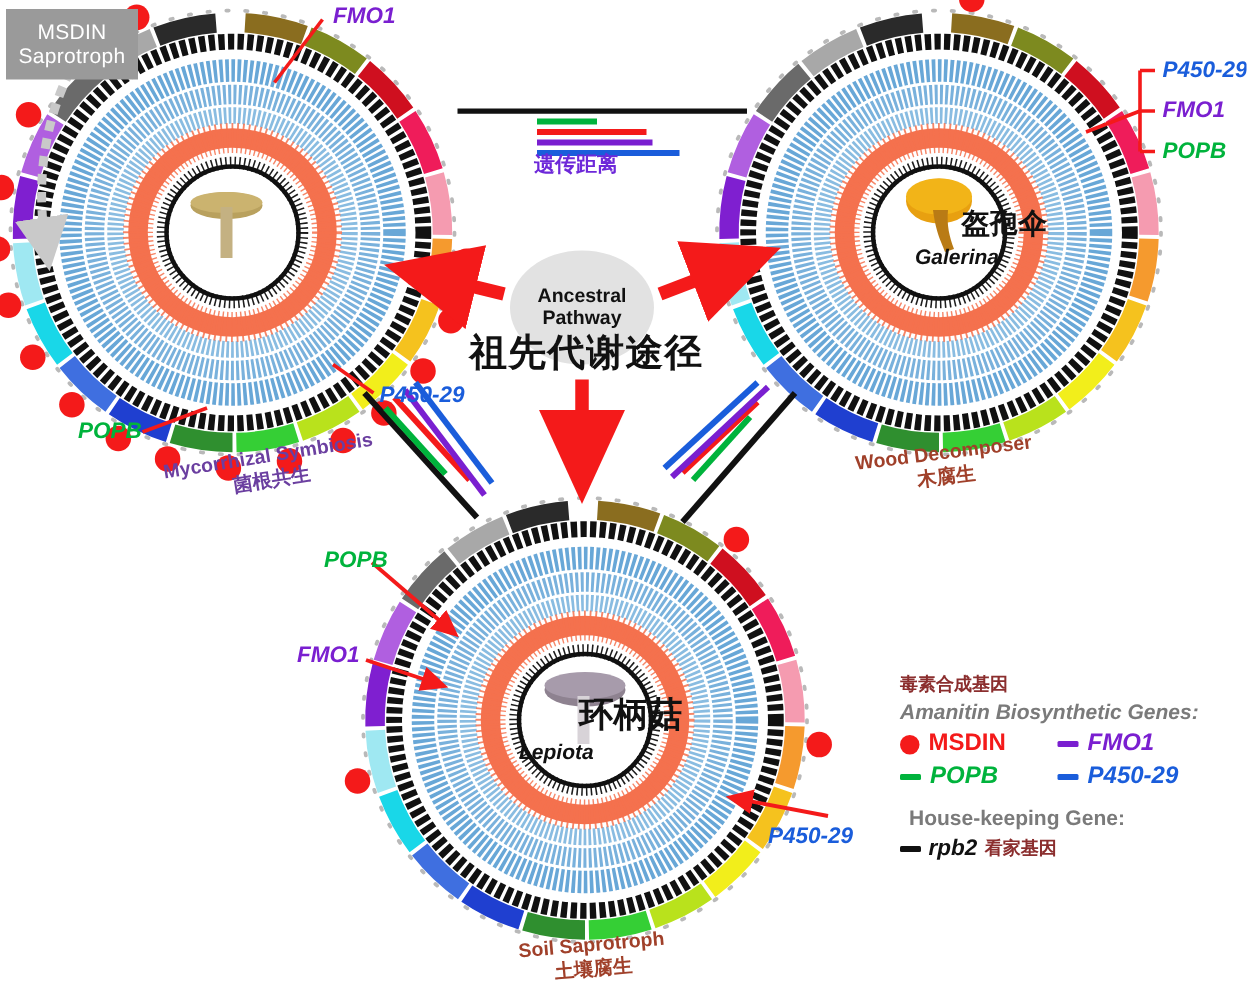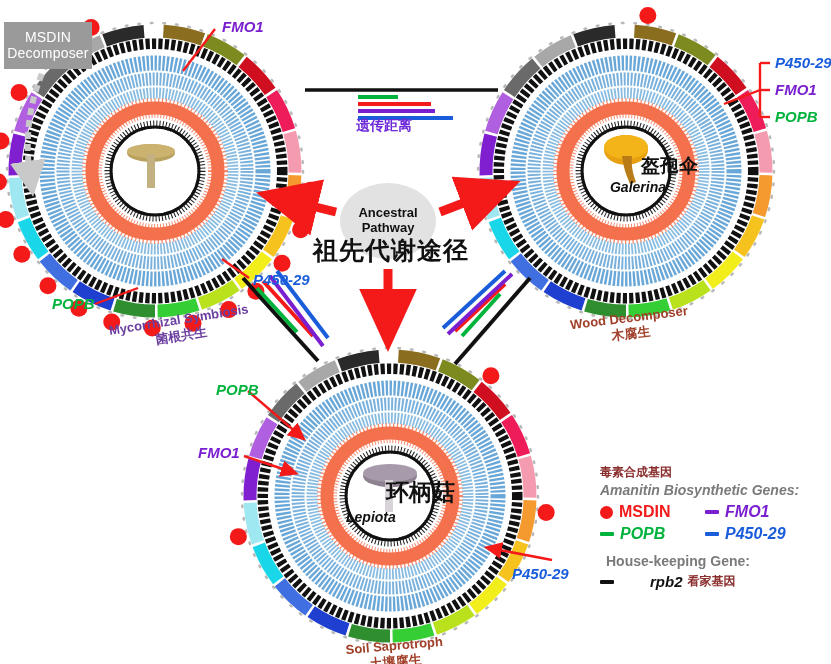--- a/index.html
+++ b/index.html
@@ -3,21 +3,21 @@
 <meta charset="utf-8">
 <style>
   html,body{margin:0;padding:0;}
   body{
     width:831px;height:664px;
     background:#ffffff;
     font-family:"Liberation Sans",sans-serif;
     overflow:hidden;
     position:relative;
   }
-  .stage{position:absolute;left:0;top:16px;width:831px;height:468px;border-radius:31px;}
+  .stage{position:absolute;left:0;top:0;width:831px;height:468px;border-radius:31px;}
   svg.layer{position:absolute;left:0;top:0;width:831px;height:664px;overflow:visible;}
 
   
   .lbl{position:absolute;white-space:nowrap;font-weight:bold;}
   .gene-fmo1{color:#7a1fd0;font-style:italic;font-size:15px;}
   .gene-popb{color:#00b33c;font-style:italic;font-size:15px;}
   .gene-p450{color:#1a5ddb;font-style:italic;font-size:15px;}
 
   .species-label{position:absolute;text-align:center;font-weight:bold;line-height:1.25;}
   .species-en{font-size:13px;display:block;}
@@ -50,21 +50,21 @@
   .legend{position:absolute;left:600px;top:448px;width:200px;}
   .lg-cn{font-size:12px;font-weight:bold;color:#8b2e2e;margin-bottom:1px;}
   .lg-hd{font-size:14px;color:#7a7a7a;font-weight:bold;margin-bottom:5px;font-style:italic;}
   .lg-grid{display:grid;grid-template-columns:auto auto;gap:4px 20px;margin-bottom:10px;}
   .lg-item{display:flex;align-items:center;gap:6px;font-size:16px;font-weight:bold;font-style:italic;}
   .lg-item.plain{font-style:normal;}
   .dot-red{width:13px;height:13px;border-radius:50%;background:#f41a1a;flex:0 0 auto;}
   .dash{width:14px;height:4px;flex:0 0 auto;border-radius:1px;}
   .lg-hk{font-size:14px;color:#7a7a7a;font-weight:bold;margin:4px 0 4px 6px;}
   .lg-rpb2{display:flex;align-items:center;gap:5px;font-size:15px;}
-  .lg-rpb2 i{font-style:italic;color:#111;font-weight:bold;margin-left:31px;}
+  .lg-rpb2 i{font-style:italic;color:#111;font-weight:bold;}
   .lg-rpb2 b{font-size:12px;color:#8b2e2e;font-weight:bold;}
 </style>
 </head>
 <body>
 
 <div class="stage">
 
   <svg class="layer" viewBox="0 0 831 664">
     <defs>
       <marker id="redarrow" markerWidth="7" markerHeight="7" refX="3" refY="3.2" orient="auto">
@@ -262,21 +262,21 @@
     </g>
     <g transform="translate(390,470)">
       <ellipse cx="0" cy="-10" rx="27" ry="11" fill="#8e8290"></ellipse>
       <ellipse cx="0" cy="-13" rx="27" ry="9" fill="#a79bab"></ellipse>
       <path d="M-5,-6 L-5,26 L3,26 L3,-6 Z" fill="#d8d3d8"></path>
     </g>
   </svg>
 
   <div class="msdin-box">
     <span>MSDIN</span>
-    <span>Decomposer</span>
+    <span>Saprotroph</span>
   </div>
 
   <div class="lbl gene-fmo1" style="left:222px;top:2px;">FMO1</div>
   <div class="lbl gene-p450" style="left:253px;top:255px;">P450-29</div>
   <div class="lbl gene-popb" style="left:52px;top:279px;">POPB</div>
 
   <div class="lbl gene-p450" style="left:775px;top:38px;">P450-29</div>
   <div class="lbl gene-fmo1" style="left:775px;top:65px;">FMO1</div>
   <div class="lbl gene-popb" style="left:775px;top:92px;">POPB</div>
 

